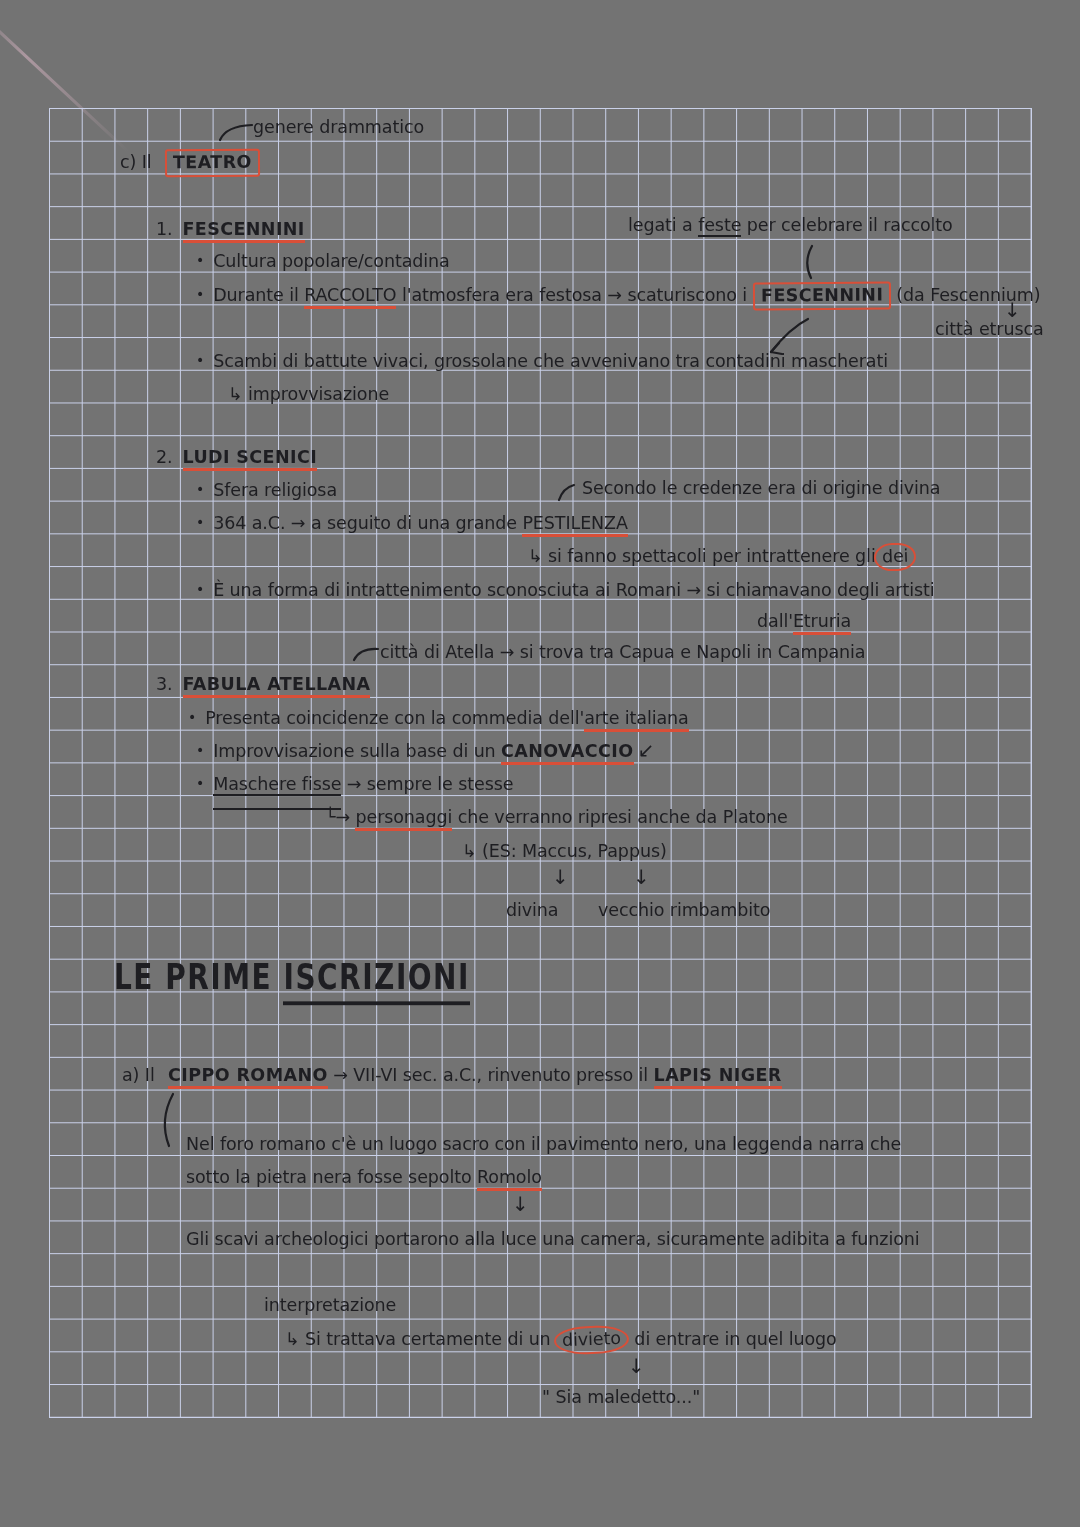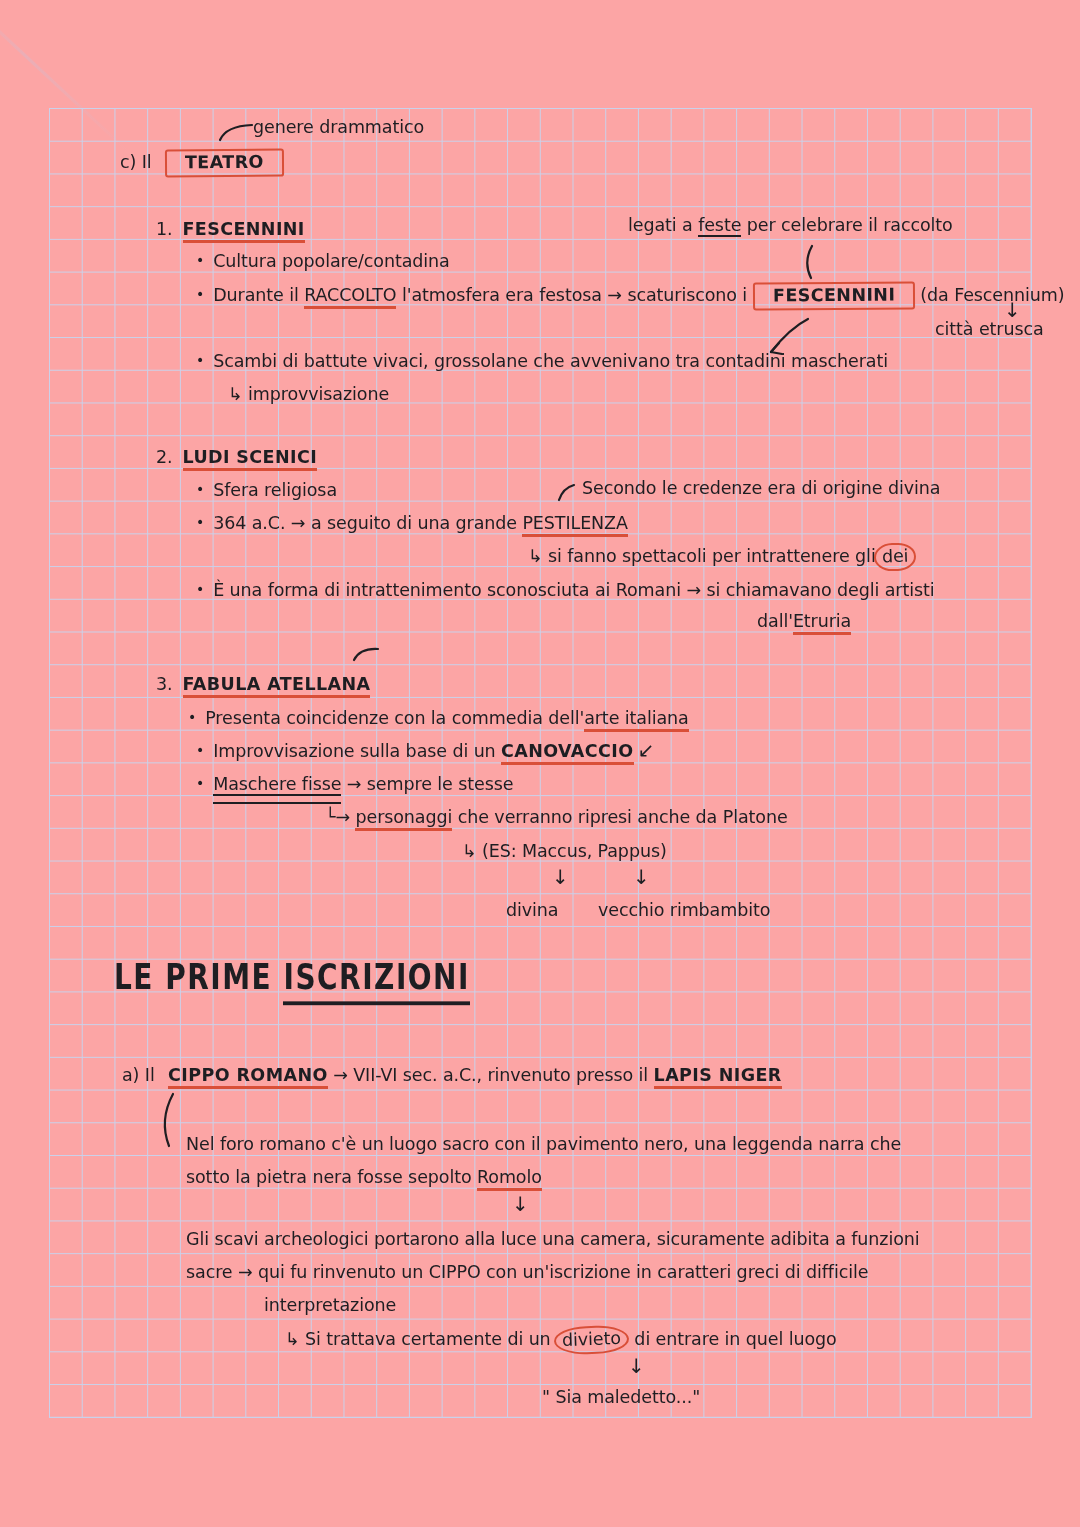--- a/index.html
+++ b/index.html
@@ -1,32 +1,32 @@
 <!DOCTYPE html>
 <html><head>
 <meta charset="utf-8">
 <style>
   html,body{margin:0;padding:0;}
   body{width:1080px;height:1527px;position:relative;overflow:hidden;background:#ffffff;}
-  .page{position:absolute;inset:0;background:#fca5a5;font-family:"DejaVu Sans",sans-serif;color:#1e1e22;}
+  .page{position:absolute;inset:0;background:#737373;font-family:"DejaVu Sans",sans-serif;color:#1e1e22;}
   .crease{position:absolute;left:-28px;top:4px;width:215px;height:3px;border-radius:3px;
           background:linear-gradient(90deg,rgba(221,186,200,0) 0%,rgba(219,182,197,.55) 35%,rgba(219,182,197,0) 100%);
           transform:rotate(43deg);transform-origin:0 0;}
   .grid{position:absolute;left:49px;top:108px;width:982px;height:1309px;
         background-image:linear-gradient(to right,#cad1ea 1.2px,transparent 1.2px),
                          linear-gradient(to bottom,#cad1ea 1.2px,transparent 1.2px);
         background-size:32.72px 32.72px;
         border-right:1.2px solid #cad1ea;border-bottom:1.2px solid #cad1ea;}
   .ln{position:absolute;white-space:nowrap;font-size:17.5px;line-height:1.3;letter-spacing:-0.1px;}
   .b{font-weight:bold;letter-spacing:.4px;}
   .u-red{border-bottom:3px solid #d94f38;padding-bottom:1px;}
   .u-blk{border-bottom:2px solid #1e1e22;}
-  .u2o{display:inline-block;border-bottom:2px solid #1e1e22;padding-bottom:6px;}
+  .u2o{display:inline-block;border-bottom:2px solid #1e1e22;padding-bottom:12px;}
   .u2i{border-bottom:2px solid #1e1e22;}
-  .box-red{display:inline-block;border:2.2px solid #d94f38;border-radius:3px;padding:0 18px 1px;transform:rotate(-.4deg);}
+  .box-red{display:inline-block;border:2.2px solid #d94f38;border-radius:3px;padding:0 6px 1px;transform:rotate(-.4deg);}
   .circ-red{display:inline-block;border:2px solid #d94f38;border-radius:50% / 58%;padding:0 6px 1px;transform:rotate(-2deg);margin-left:-2px;}
   .bullet{display:inline-block;margin-right:9px;font-size:14px;vertical-align:2px;}
   .num{display:inline-block;margin-right:10px;}
   .arrow{font-size:20px;line-height:1;}
   .title{font-size:28px;font-weight:bold;letter-spacing:1.5px;transform:scaleY(1.28);transform-origin:0 0;}
   .title .u-blk{border-bottom-width:3px;padding-bottom:3px;}
   svg.curve{position:absolute;overflow:visible;}
   svg.curve path{fill:none;stroke:#1e1e22;stroke-width:2.2;stroke-linecap:round;}
 </style>
 </head>
@@ -91,20 +91,21 @@
   <div class="ln" style="left:196px;top:579px">
     <span class="bullet">•</span><span>È una forma di intrattenimento sconosciuta ai Romani → si chiamavano degli artisti</span>
   </div>
   <div class="ln" style="left:757px;top:610px">
     <span>dall'</span><span class="u-red">Etruria</span>
   </div>
 
   <svg class="curve" style="left:352px;top:644px" width="28" height="18">
       <path d="M2,16 Q8,4 26,5"></path>
     </svg>
+  <div class="ln" style="left:380px;top:641px"><span>città di Atella → si trova tra Capua e Napoli in Campania</span></div>
   <div class="ln" style="left:156px;top:673px">
     <span class="num">3.</span><span class="b u-red">FABULA ATELLANA</span>
   </div>
   <div class="ln" style="left:188px;top:707px">
     <span class="bullet">•</span><span>Presenta coincidenze con la commedia dell'</span><span class="u-red">arte italiana</span>
   </div>
   <div class="ln" style="left:196px;top:740px">
     <span class="bullet">•</span><span>Improvvisazione sulla base di un </span><span class="b u-red">CANOVACCIO</span><span class="arrow" style="margin-left:4px">↙</span>
   </div>
   <div class="ln" style="left:196px;top:773px">
@@ -129,20 +130,19 @@
   </div>
   <svg class="curve" style="left:156px;top:1092px" width="20" height="56">
       <path d="M17,2 Q3,28 13,54"></path>
     </svg>
   <div class="ln" style="left:186px;top:1133px"><span>Nel foro romano c'è un luogo sacro con il pavimento nero, una leggenda narra che</span></div>
   <div class="ln" style="left:186px;top:1166px">
     <span>sotto la pietra nera fosse sepolto </span><span class="u-red">Romolo</span>
   </div>
   <div class="ln arrow" style="left:512px;top:1194px"><span>↓</span></div>
   <div class="ln" style="left:186px;top:1228px"><span>Gli scavi archeologici portarono alla luce una camera, sicuramente adibita a funzioni</span></div>
-  <div class="ln" style="left:186px;top:1261px"><span>sacre → qui fu rinvenuto un CIPPO con un'iscrizione in caratteri greci di difficile</span></div>
   <div class="ln" style="left:264px;top:1294px"><span>interpretazione</span></div>
   <div class="ln" style="left:285px;top:1326px">
     <span>↳ Si trattava certamente di un </span><span class="circ-red">divieto</span><span> di entrare in quel luogo</span>
   </div>
   <div class="ln arrow" style="left:628px;top:1356px"><span>↓</span></div>
   <div class="ln" style="left:542px;top:1386px"><span>" Sia maledetto..."</span></div>
 </div>
 
 </body></html>

